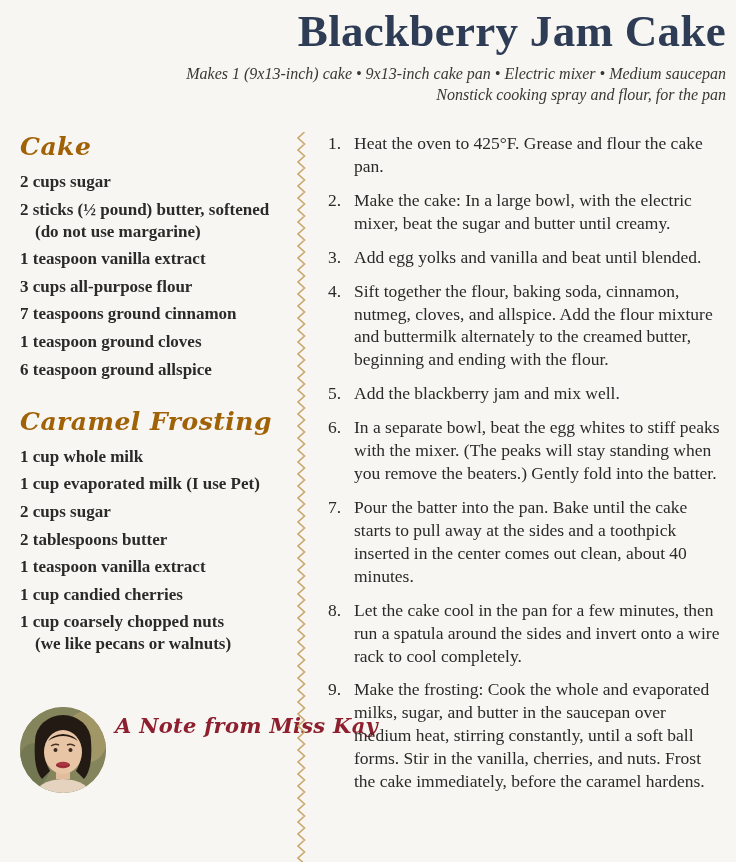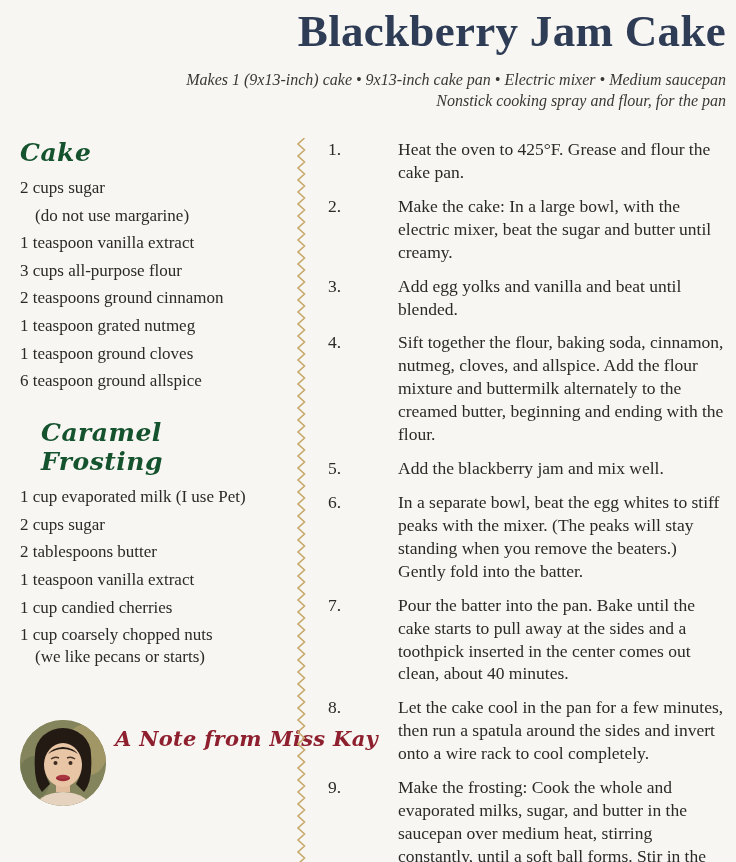--- a/index.html
+++ b/index.html
@@ -13,50 +13,50 @@
   .page{padding:6px 8px 12px 20px;box-sizing:border-box;height:100%;}
 
   
   .header{text-align:right;padding-right:2px;}
   .title{
     font-size:45px;font-weight:700;color:#2e3c55;
     line-height:1.12;letter-spacing:.3px;
     font-family:"Liberation Serif", serif;
   }
   .subtitle{
-    margin-top:14px;font-style:italic;font-size:16px;color:#3a3834;
+    margin-top:8px;font-style:italic;font-size:16px;color:#3a3834;
     line-height:1.3;
   }
 
   
   .main{display:flex;margin-top:26px;align-items:stretch;}
   .left-col{width:264px;flex:none;}
   .divider-col{width:34px;flex:none;display:flex;justify-content:center;}
   .right-col{flex:1;padding-left:10px;padding-right:2px;}
 
   
   .section-heading{
     font-family:"DejaVu Serif", serif;
     font-style:italic;font-weight:700;
-    color:#14532d;font-size:25px;letter-spacing:.5px;
+    color:#a16207;font-size:25px;letter-spacing:.5px;
     margin:0 0 10px 0;
   }
-  .frosting-heading{margin-top:26px;margin-left:21px;}
+  .frosting-heading{margin-top:26px;}
   ul.ing-list{list-style:none;margin:0;padding:0;}
   li.ing{
-    font-weight:400;font-size:17px;line-height:1.3;
+    font-weight:700;font-size:17px;line-height:1.3;
     margin-bottom:5.5px;color:#2b2a28;
   }
   .ing-note{padding-left:15px;}
 
   
   ol.steps{list-style:none;margin:0;padding:0;}
   li.step{display:flex;margin-bottom:11px;font-size:17.5px;line-height:1.31;}
   .step-num{flex:none;width:26px;}
-  .step-text{flex:1;margin-left:44px;}
+  .step-text{flex:1;}
 
   
   .note-block{margin-top:52px;display:flex;gap:9px;align-items:flex-start;}
   .photo-wrap{
     width:86px;height:86px;border-radius:50%;overflow:hidden;flex:none;
     background:#8a8a5e;
   }
   .note-content{padding-top:6px;}
   .note-heading{
     font-family:"DejaVu Serif", serif;
@@ -81,63 +81,64 @@
   <div class="main">
 
     <div class="left-col">
       <div>
         <div class="section-heading">Cake</div>
         <ul class="ing-list">
             <li class="ing">
               <div>2 cups sugar</div>
             </li>
             <li class="ing">
+              <div>2 sticks (½ pound) butter, softened</div>
               <div class="ing-note">(do not use margarine)</div>
             </li>
             <li class="ing">
               <div>1 teaspoon vanilla extract</div>
             </li>
             <li class="ing">
               <div>3 cups all-purpose flour</div>
             </li>
             <li class="ing">
-              <div>2 teaspoons ground cinnamon</div>
-            </li>
-            <li class="ing">
-              <div>1 teaspoon grated nutmeg</div>
+              <div>7 teaspoons ground cinnamon</div>
             </li>
             <li class="ing">
               <div>1 teaspoon ground cloves</div>
             </li>
             <li class="ing">
               <div>6 teaspoon ground allspice</div>
             </li>
           </ul>
       </div>
       <div>
         <div class="section-heading frosting-heading">Caramel Frosting</div>
         <ul class="ing-list">
             <li class="ing">
+              <div>1 cup whole milk</div>
+            </li>
+            <li class="ing">
               <div>1 cup evaporated milk (I use Pet)</div>
             </li>
             <li class="ing">
               <div>2 cups sugar</div>
             </li>
             <li class="ing">
               <div>2 tablespoons butter</div>
             </li>
             <li class="ing">
               <div>1 teaspoon vanilla extract</div>
             </li>
             <li class="ing">
               <div>1 cup candied cherries</div>
             </li>
             <li class="ing">
               <div>1 cup coarsely chopped nuts</div>
-              <div class="ing-note">(we like pecans or starts)</div>
+              <div class="ing-note">(we like pecans or walnuts)</div>
             </li>
           </ul>
       </div>
 
       <div class="note-block">
         <div class="photo-wrap">
           <svg width="86" height="86" viewBox="0 0 86 86">
             <circle cx="43" cy="43" r="43" fill="#84855c"></circle>
             <ellipse cx="66" cy="30" rx="22" ry="26" fill="#a99a68" opacity="0.8"></ellipse>
             <ellipse cx="14" cy="58" rx="16" ry="22" fill="#6f7450" opacity="0.8"></ellipse>

